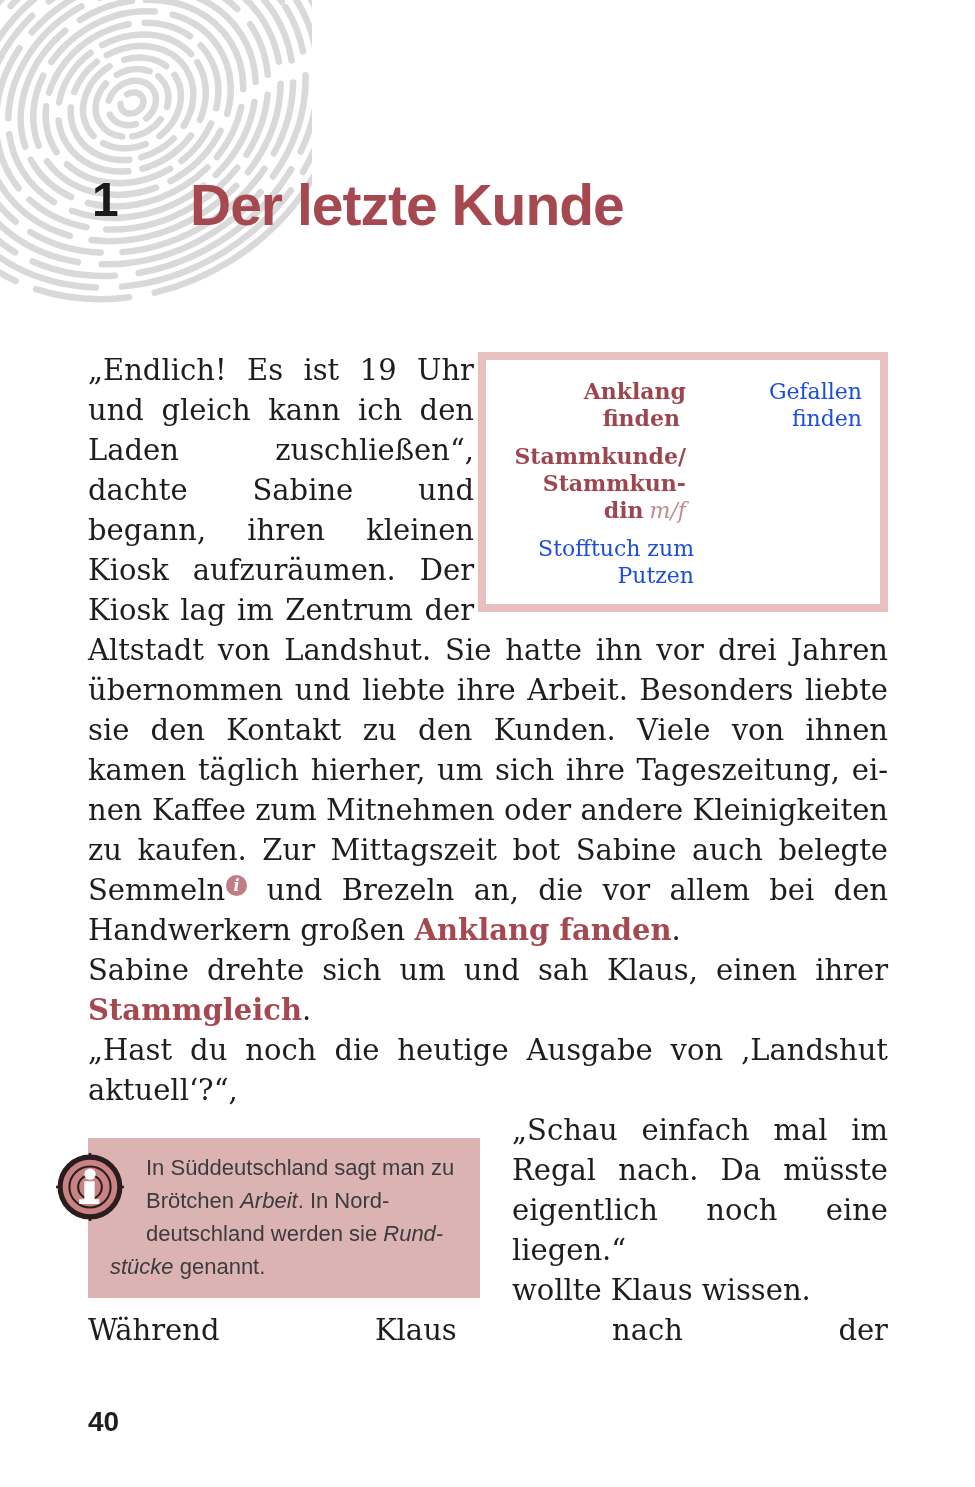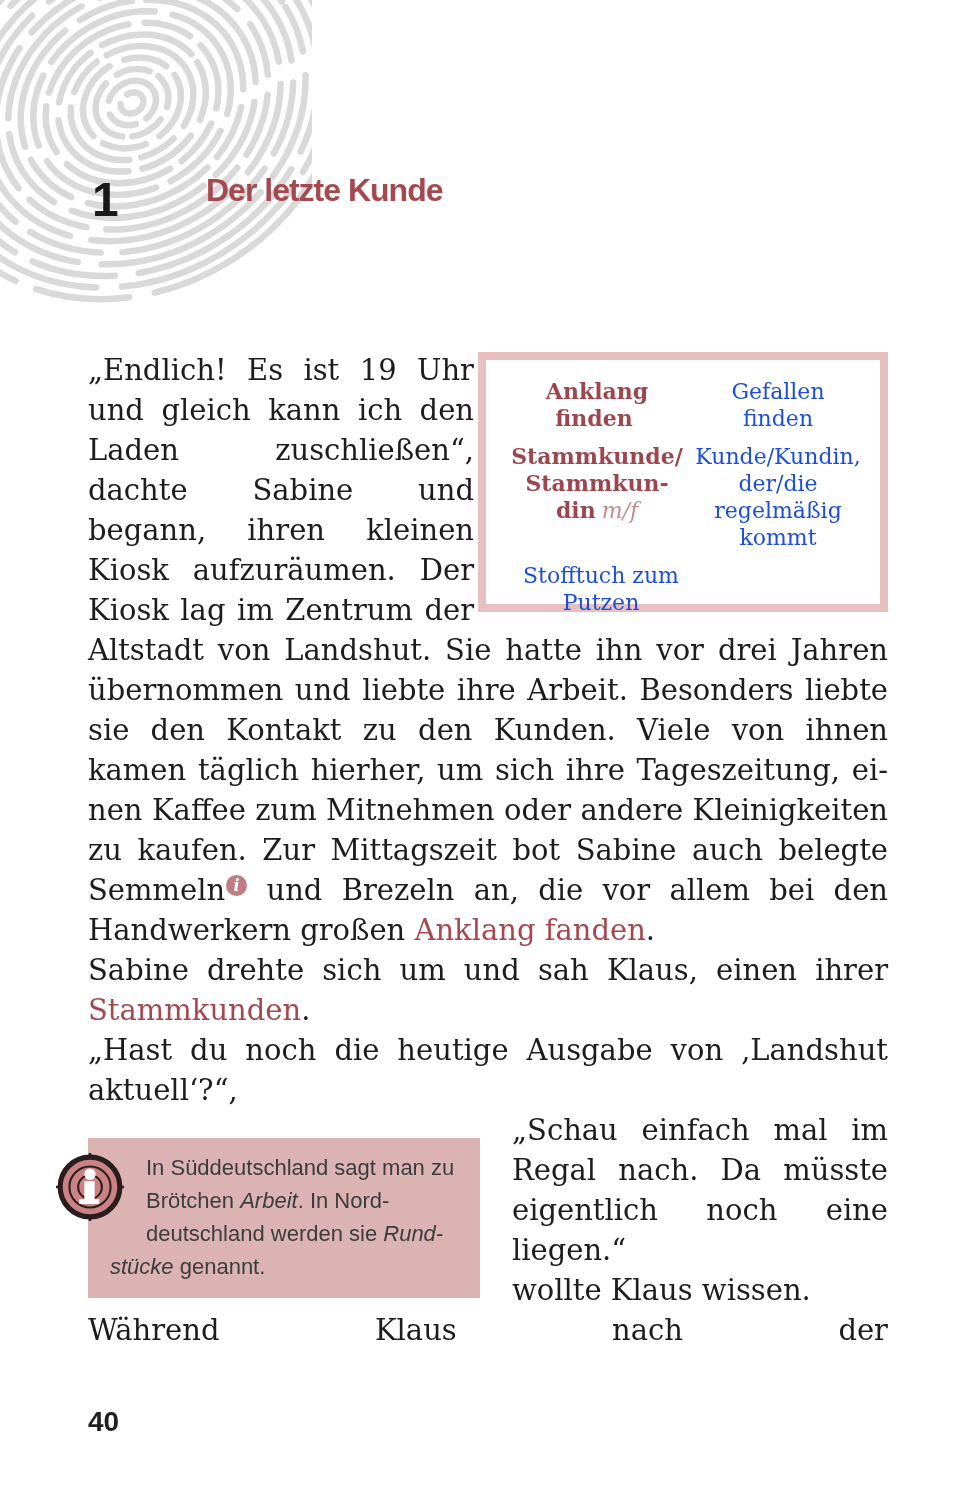--- a/index.html
+++ b/index.html
@@ -2,35 +2,35 @@
 <html><head>
 <meta charset="utf-8">
 <style>
   html,body{margin:0;padding:0;background:#888;}
   .page{position:relative;width:975px;height:1487px;background:#ffffff;overflow:hidden;
         font-family:"DejaVu Serif",serif;color:#1d1d1d;}
   .fingerprint{position:absolute;left:-18px;top:-22px;width:330px;height:340px;z-index:1;}
   .chapter-num{position:absolute;left:92px;top:172px;z-index:2;
         font-family:"Liberation Sans",sans-serif;font-weight:bold;font-size:48px;
         letter-spacing:-1px;color:#1a1a1a;}
-  .chapter-title{position:absolute;left:206px;top:172px;z-index:2;
-        font-family:"Liberation Sans",sans-serif;font-weight:bold;font-size:32px;
+  .chapter-title{position:absolute;left:190px;top:172px;z-index:2;
+        font-family:"Liberation Sans",sans-serif;font-weight:bold;font-size:57px;
         letter-spacing:-1px;color:#a64850;}
   .content{position:absolute;left:88px;top:350px;width:800px;z-index:2;
         font-size:29px;line-height:40px;text-align:justify;hyphens:manual;}
   .para{margin:0;padding:0;}
   .para.gap{margin-top:38px;}
-  .red{color:#a64850;font-weight:normal;}
+  .red{color:#a64850;font-weight:bold;}
   .sup-badge{display:inline-block;width:21px;height:21px;border-radius:50%;
         background:#bf7e84;color:#ffffff;text-align:center;
         font:italic bold 16px/21px "DejaVu Serif",serif;vertical-align:9px;margin-left:1px;}
   
   .vocab-box{float:right;width:410px;height:260px;box-sizing:border-box;
         margin:2px 0 12px 4px;border:8px solid #e7c0bf;background:#ffffff;
-        padding:18px 18px 14px 22px;text-align:center;
+        padding:18px 18px 14px 22px;text-align:right;
         font-size:22px;line-height:27px;}
   .vocab-row{display:grid;grid-template-columns:186px 1fr;margin-bottom:11px;}
   .vocab-term{color:#9c4750;font-weight:bold;padding-right:8px;}
   .gender{color:#c38b90;font-style:italic;font-weight:normal;margin-left:6px;margin-top:12px;}
   .vocab-def{color:#1d4ed8;}
   
   .info-float{float:left;width:392px;height:160px;box-sizing:border-box;
         margin:28px 32px 0 0;background:#dcb3b3;position:relative;text-align:left;
         font-family:"Liberation Sans",sans-serif;font-size:22px;line-height:33px;color:#3c3c3c;}
   .info-icon{position:absolute;left:-33px;top:14px;width:70px;height:70px;}
@@ -72,31 +72,30 @@
 
   <div class="content">
 
     <aside class="vocab-box">
       <div class="vocab-row">
         <div class="vocab-term"><span>Anklang finden</span><span class="gender"></span></div>
         <div class="vocab-def">Gefallen finden</div>
       </div>
       <div class="vocab-row">
         <div class="vocab-term"><span>Stammkunde/​Stammkun­din</span><span class="gender">m/f</span></div>
-        <div class="vocab-def">Kunde/​Kun­din, der/die regelmäßig kommt</div>
       </div>
       <div class="vocab-row">
         <div class="vocab-def">Stofftuch zum Putzen</div>
       </div>
     </aside>
 
     <p class="para"><span>„Endlich! Es ist 19 Uhr und gleich kann ich den Laden zuschließen“, dachte Sabine und begann, ihren kleinen Kiosk aufzuräumen. Der Ki­osk lag im Zentrum der Alt­stadt von Landshut. Sie hat­te ihn vor drei Jahren übernommen und liebte ihre Arbeit. Besonders liebte sie den Kontakt zu den Kunden. Viele von ihnen kamen täglich hierher, um sich ihre Tageszeitung, ei­nen Kaffee zum Mitnehmen oder andere Kleinigkeiten zu kaufen. Zur Mittagszeit bot Sabine auch belegte Semmeln</span><span class="sup-badge">i</span><span> und Brezeln an, die vor allem bei den Handwerkern großen </span><span class="red">Anklang fanden</span><span>.</span></p>
 
 
-    <p class="para"><span>Sabine drehte sich um und sah Klaus, einen ihrer </span><span class="red">Stamm­kunden</span><span>.</span></p>
+    <p class="para"><span>Sabine drehte sich um und sah Klaus, einen ihrer </span><span class="red">Stamm­gleich</span><span>.</span></p>
 
 
     <p class="para"><span>„Hast du noch die heutige Ausgabe von ‚Landshut aktuell‘?“,</span></p>
 
     <aside class="info-float">
       <svg class="info-icon" viewBox="0 0 68 68" aria-hidden="true">
         <line x1="34" y1="1" x2="34" y2="67" stroke="#2b1d1d" stroke-width="2.5"></line>
         <line x1="1" y1="34" x2="67" y2="34" stroke="#2b1d1d" stroke-width="2.5"></line>
         <circle cx="34" cy="34" r="29" fill="#ca8384" stroke="#2b1d1d" stroke-width="5"></circle>
         <circle cx="34" cy="34" r="20" fill="none" stroke="#2b1d1d" stroke-width="2"></circle>

